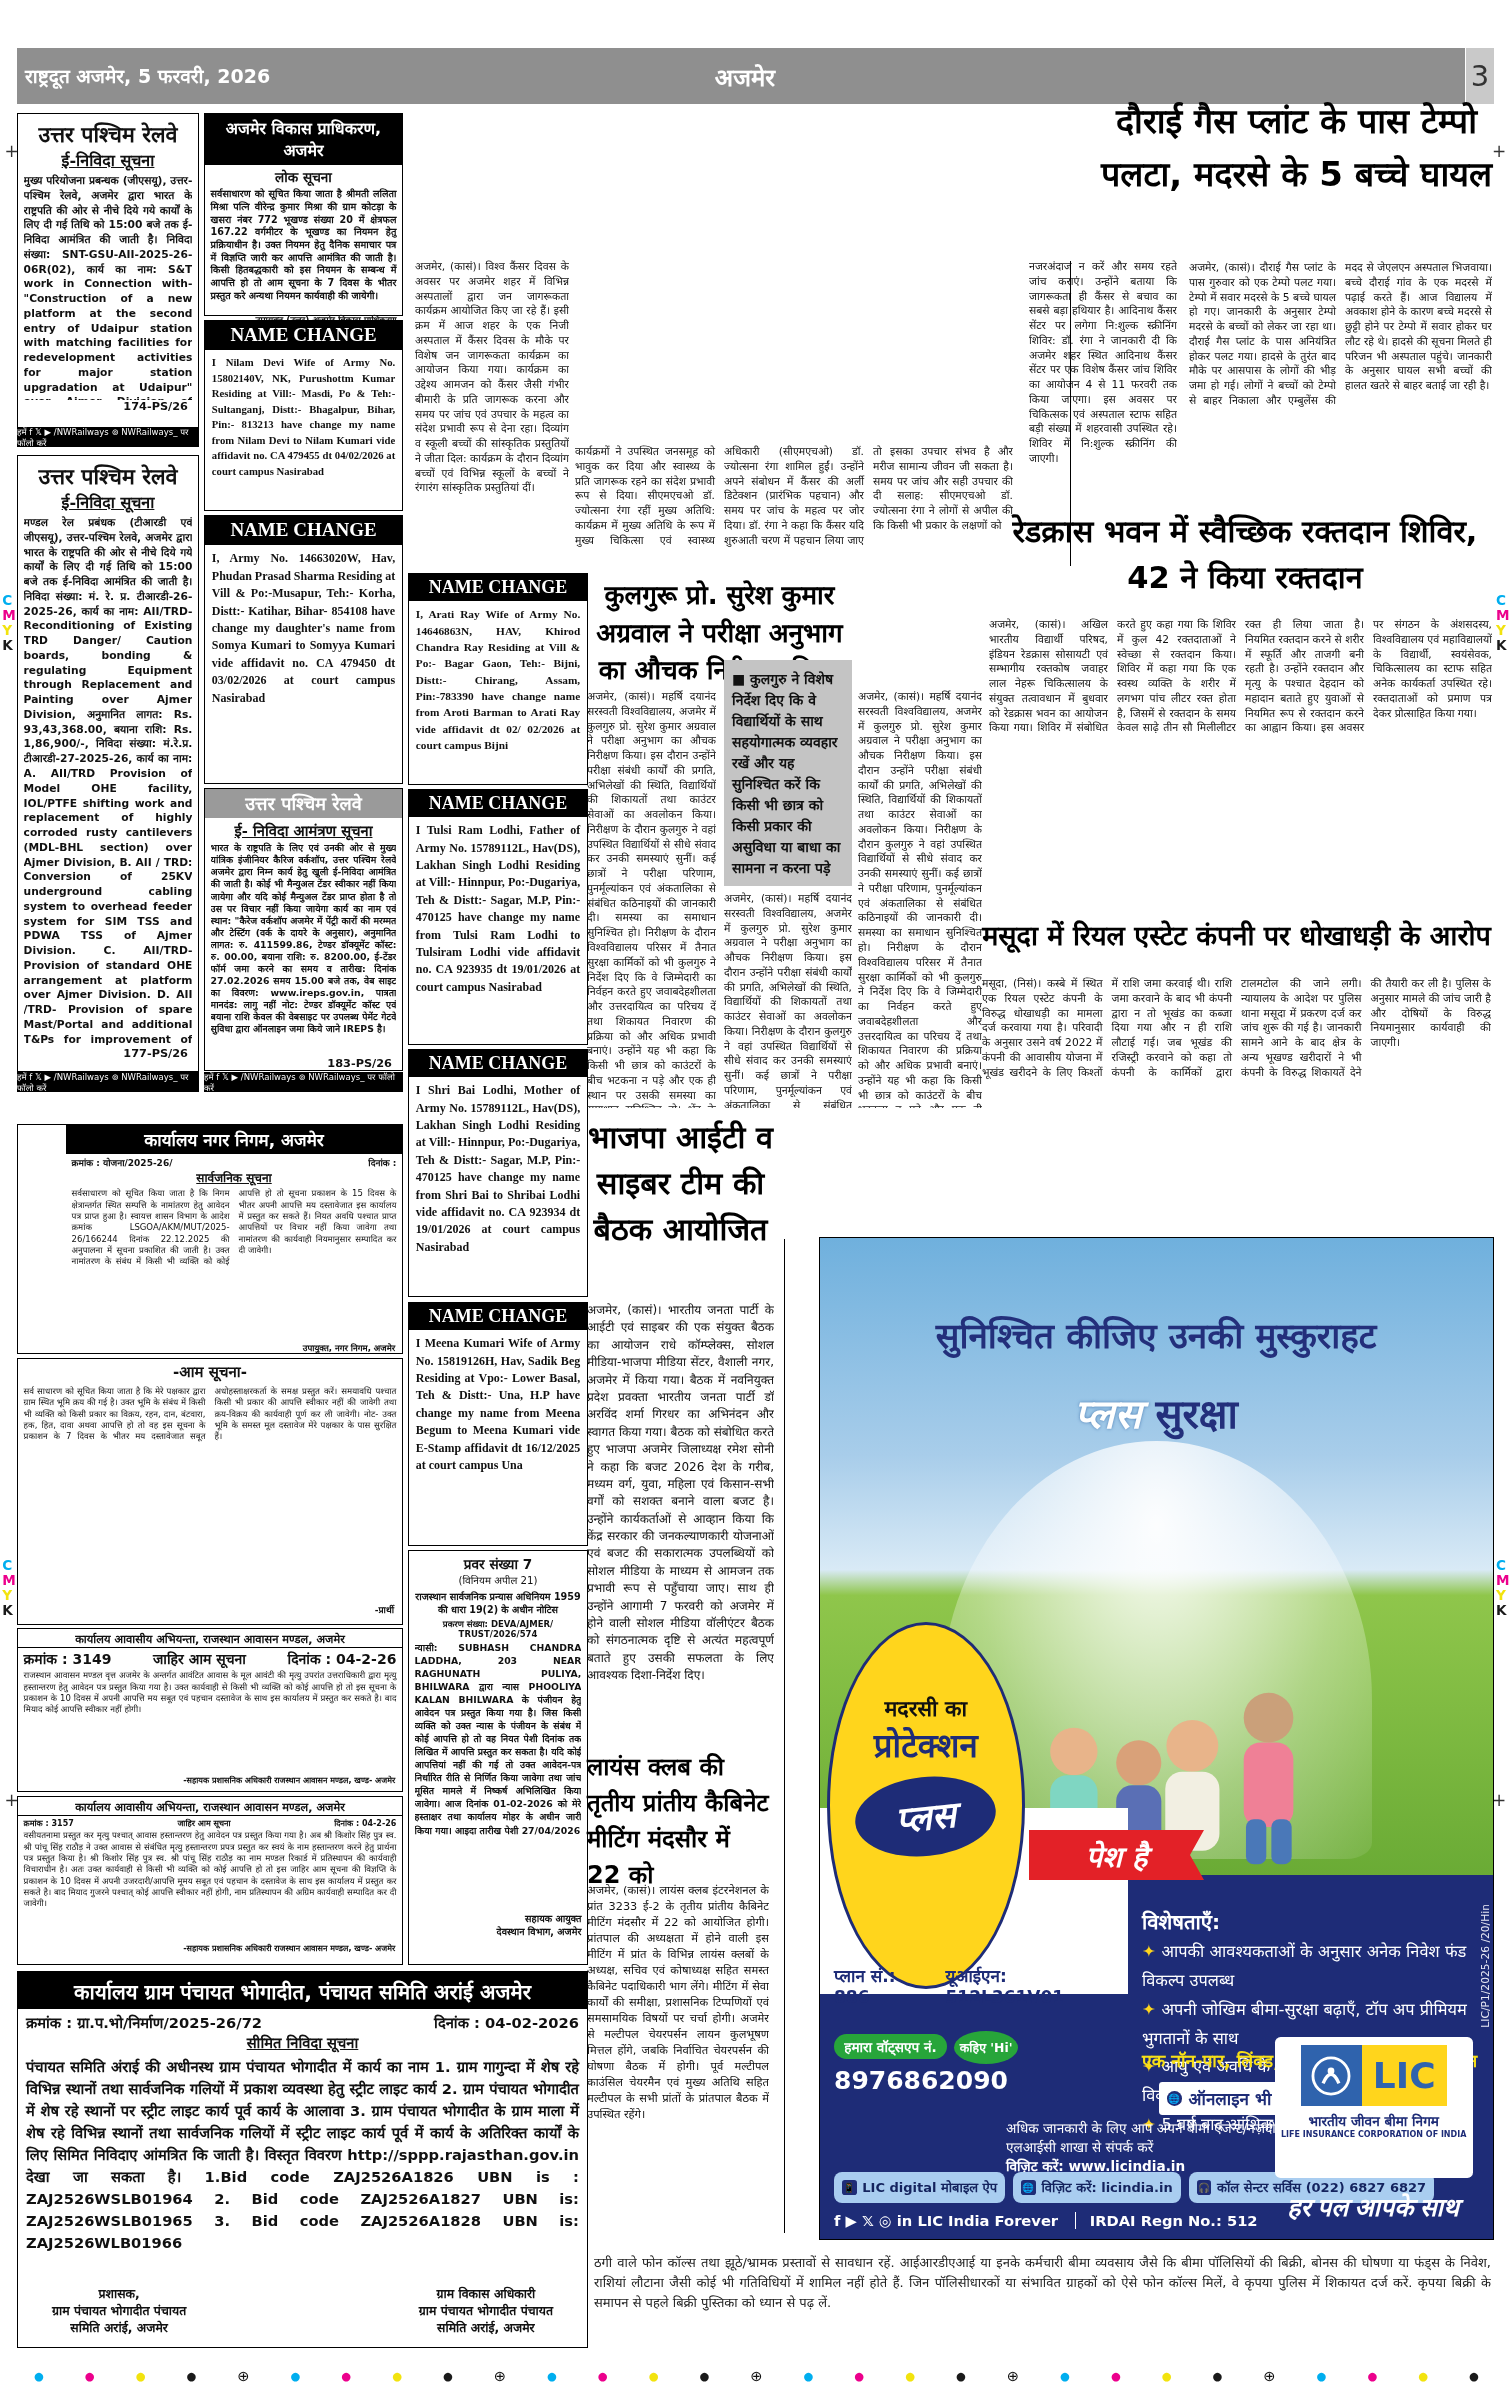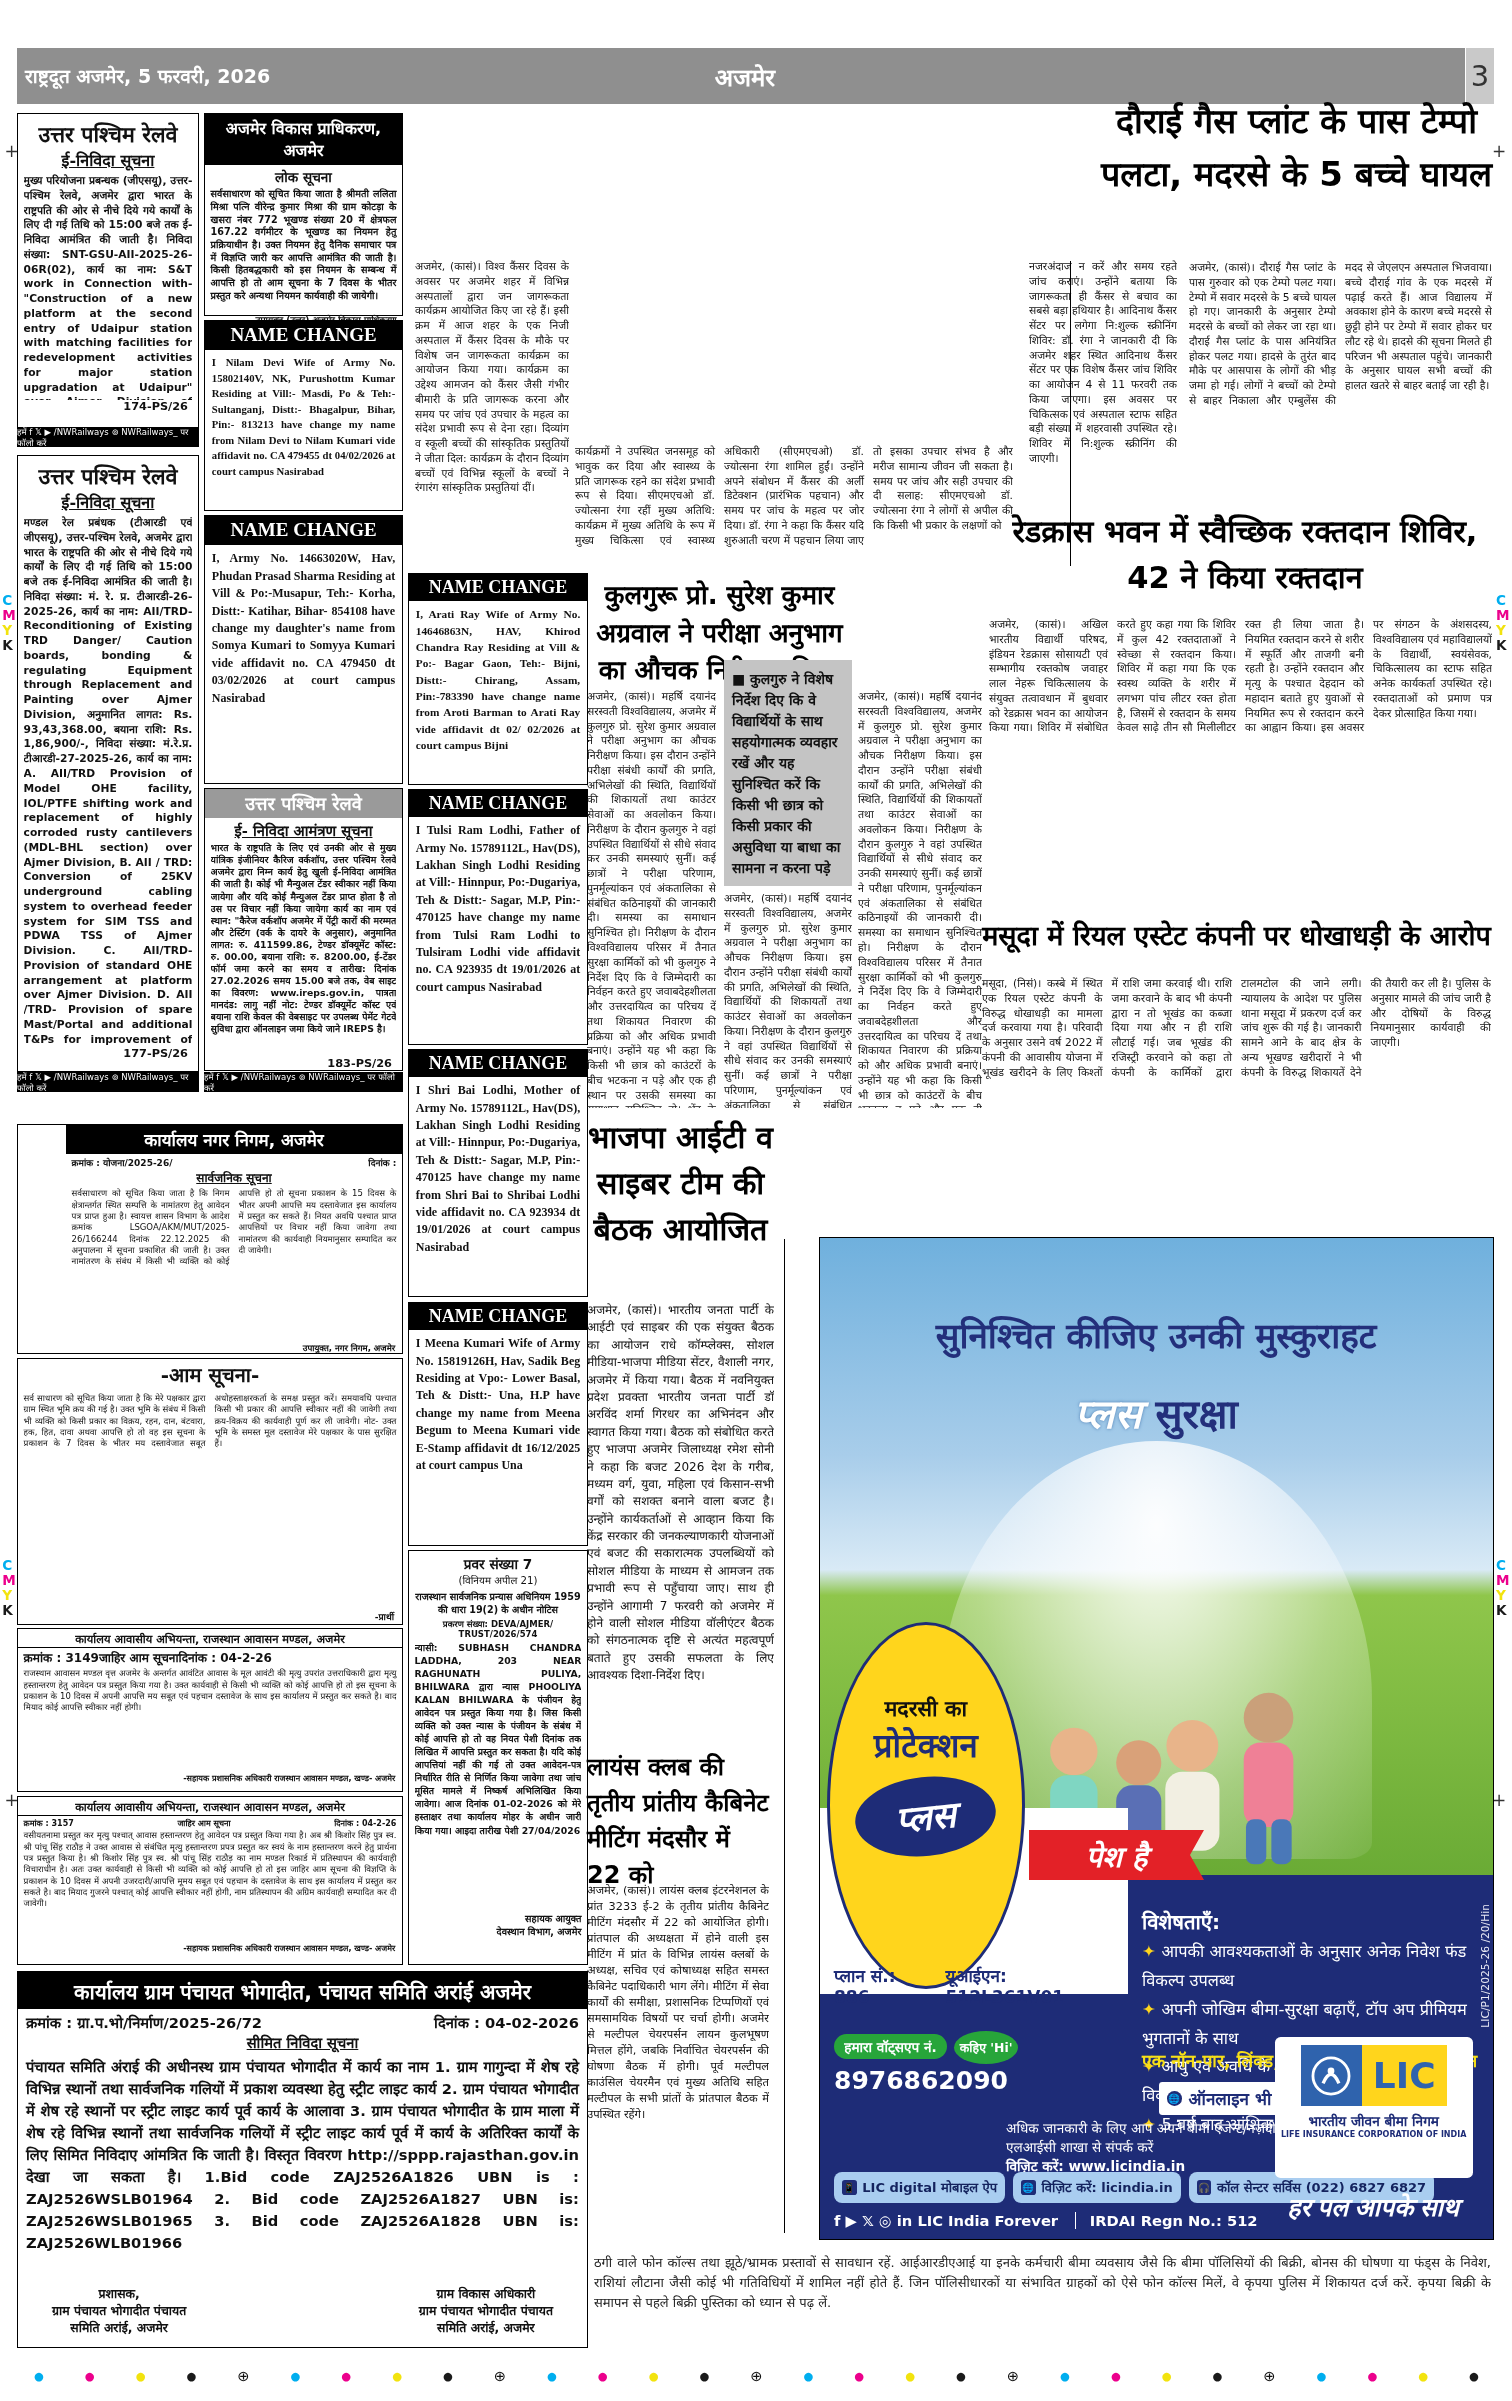--- a/index.html
+++ b/index.html
@@ -126,28 +126,28 @@
     <div style="display:flex;justify-content:space-between;font-size:9px;font-weight:bold;padding:2.3px 5.6px 0;">
       <span>क्रमांक : योजना/2025-26/</span>
       <span>दिनांक :</span>
     </div>
     <div class="ctr bold" style="font-size:12px;text-decoration:underline;">सार्वजनिक सूचना</div>
     <div class="jt body-xs cols2" style="padding:2.3px 5.6px;height:152px;overflow:hidden;">सर्वसाधारण को सूचित किया जाता है कि निगम क्षेत्रान्तर्गत स्थित सम्पत्ति के नामांतरण हेतु आवेदन पत्र प्राप्त हुआ है। स्वायत्त शासन विभाग के आदेश क्रमांक LSGOA/AKM/MUT/2025-26/166244 दिनांक 22.12.2025 की अनुपालना में सूचना प्रकाशित की जाती है। उक्त नामांतरण के संबंध में किसी भी व्यक्ति को कोई आपत्ति हो तो सूचना प्रकाशन के 15 दिवस के भीतर अपनी आपत्ति मय दस्तावेजात इस कार्यालय में प्रस्तुत कर सकते हैं। नियत अवधि पश्चात प्राप्त आपत्तियों पर विचार नहीं किया जावेगा तथा नामांतरण की कार्यवाही नियमानुसार सम्पादित कर दी जावेगी।</div>
     <div style="text-align:right;font-size:8.5px;font-weight:bold;padding:0 6.8px;">उपायुक्त, नगर निगम, अजमेर</div>
   </div>
 
   <div class="abs box thin" style="left:17px;top:1358px;width:386px;height:267px;">
-    <div class="ctr bold" style="font-size:20px;padding:2.3px 0;">-आम सूचना-</div>
+    <div class="ctr bold" style="font-size:15px;padding:2.3px 0;">-आम सूचना-</div>
     <div class="jt body-xs cols2" style="padding:2.3px 5.6px;height:215px;overflow:hidden;">सर्व साधारण को सूचित किया जाता है कि मेरे पक्षकार द्वारा ग्राम स्थित भूमि क्रय की गई है। उक्त भूमि के संबंध में किसी भी व्यक्ति को किसी प्रकार का विक्रय, रहन, दान, बंटवारा, हक, हित, दावा अथवा आपत्ति हो तो वह इस सूचना के प्रकाशन के 7 दिवस के भीतर मय दस्तावेजात सबूत अधोहस्ताक्षरकर्ता के समक्ष प्रस्तुत करें। समयावधि पश्चात किसी भी प्रकार की आपत्ति स्वीकार नहीं की जावेगी तथा क्रय-विक्रय की कार्यवाही पूर्ण कर ली जावेगी। नोट- उक्त भूमि के समस्त मूल दस्तावेज मेरे पक्षकार के पास सुरक्षित हैं।</div>
     <div style="text-align:right;font-size:9px;font-weight:bold;padding:0 8px;">-प्रार्थी</div>
   </div>
 
   <div class="abs box thin" style="left:17px;top:1628px;width:386px;height:164px;">
     <div class="ctr bold" style="font-size:11.3px;padding:1.7px 0;border-bottom:1.1px solid #000;">कार्यालय आवासीय अभियन्ता, राजस्थान आवासन मण्डल, अजमेर</div>
-    <div style="display:flex;font-size:12px;font-weight:bold;padding:1.1px 5.6px 0;">
+    <div style="display:flex;justify-content:space-between;font-size:14px;font-weight:bold;padding:1.1px 5.6px 0;">
       <span>क्रमांक : 3149</span>
       <span class="bold">जाहिर आम सूचना</span>
       <span>दिनांक : 04-2-26</span>
     </div>
     <div class="jt body-xs" style="padding:1.7px 5.6px;height:102px;overflow:hidden;">राजस्थान आवासन मण्डल वृत्त अजमेर के अन्तर्गत आवंटित आवास के मूल आवंटी की मृत्यु उपरांत उत्तराधिकारी द्वारा मृत्यु हस्तान्तरण हेतु आवेदन पत्र प्रस्तुत किया गया है। उक्त कार्यवाही से किसी भी व्यक्ति को कोई आपत्ति हो तो इस सूचना के प्रकाशन के 10 दिवस में अपनी आपत्ति मय सबूत एवं पहचान दस्तावेज के साथ इस कार्यालय में प्रस्तुत कर सकते है। बाद मियाद कोई आपत्ति स्वीकार नहीं होगी।</div>
     <div style="text-align:right;font-size:8px;font-weight:bold;padding:0 6.8px;">-सहायक प्रशासनिक अधिकारी राजस्थान आवासन मण्डल, खण्ड- अजमेर</div>
   </div>
 
   <div class="abs box thin" style="left:17px;top:1796px;width:386px;height:169px;">
     <div class="ctr bold" style="font-size:11.3px;padding:1.7px 0;border-bottom:1.1px solid #000;">कार्यालय आवासीय अभियन्ता, राजस्थान आवासन मण्डल, अजमेर</div>

